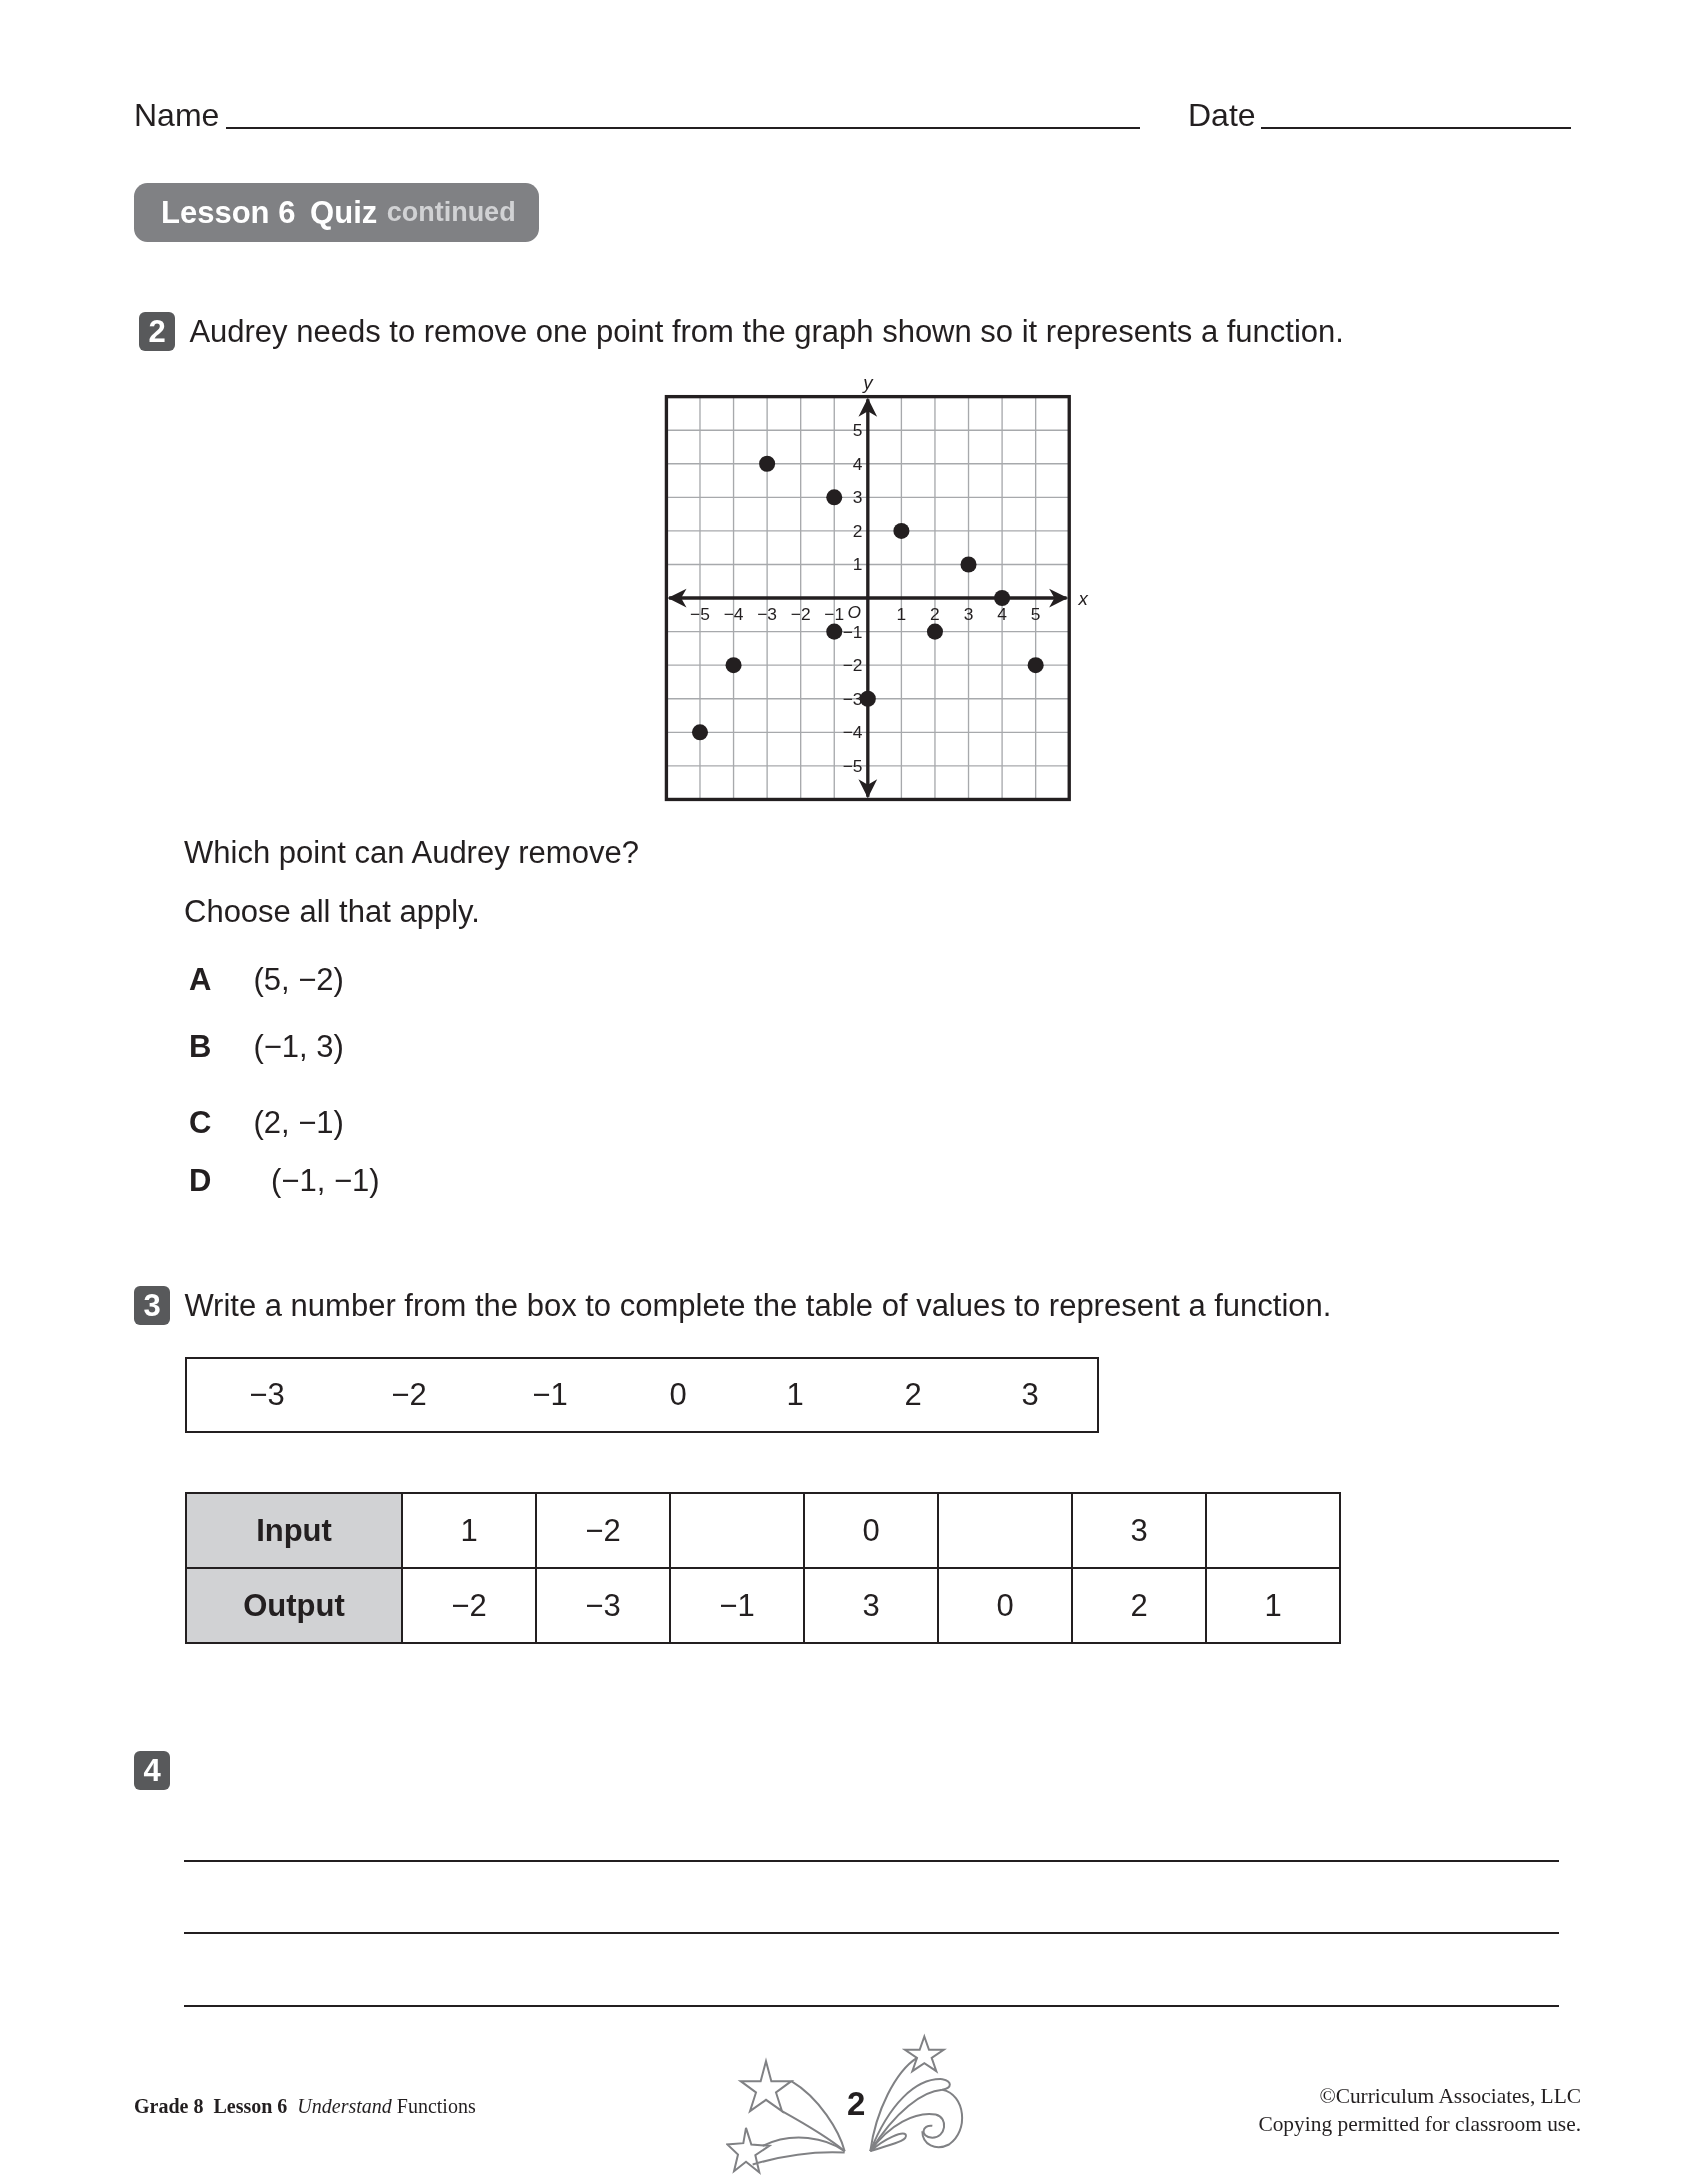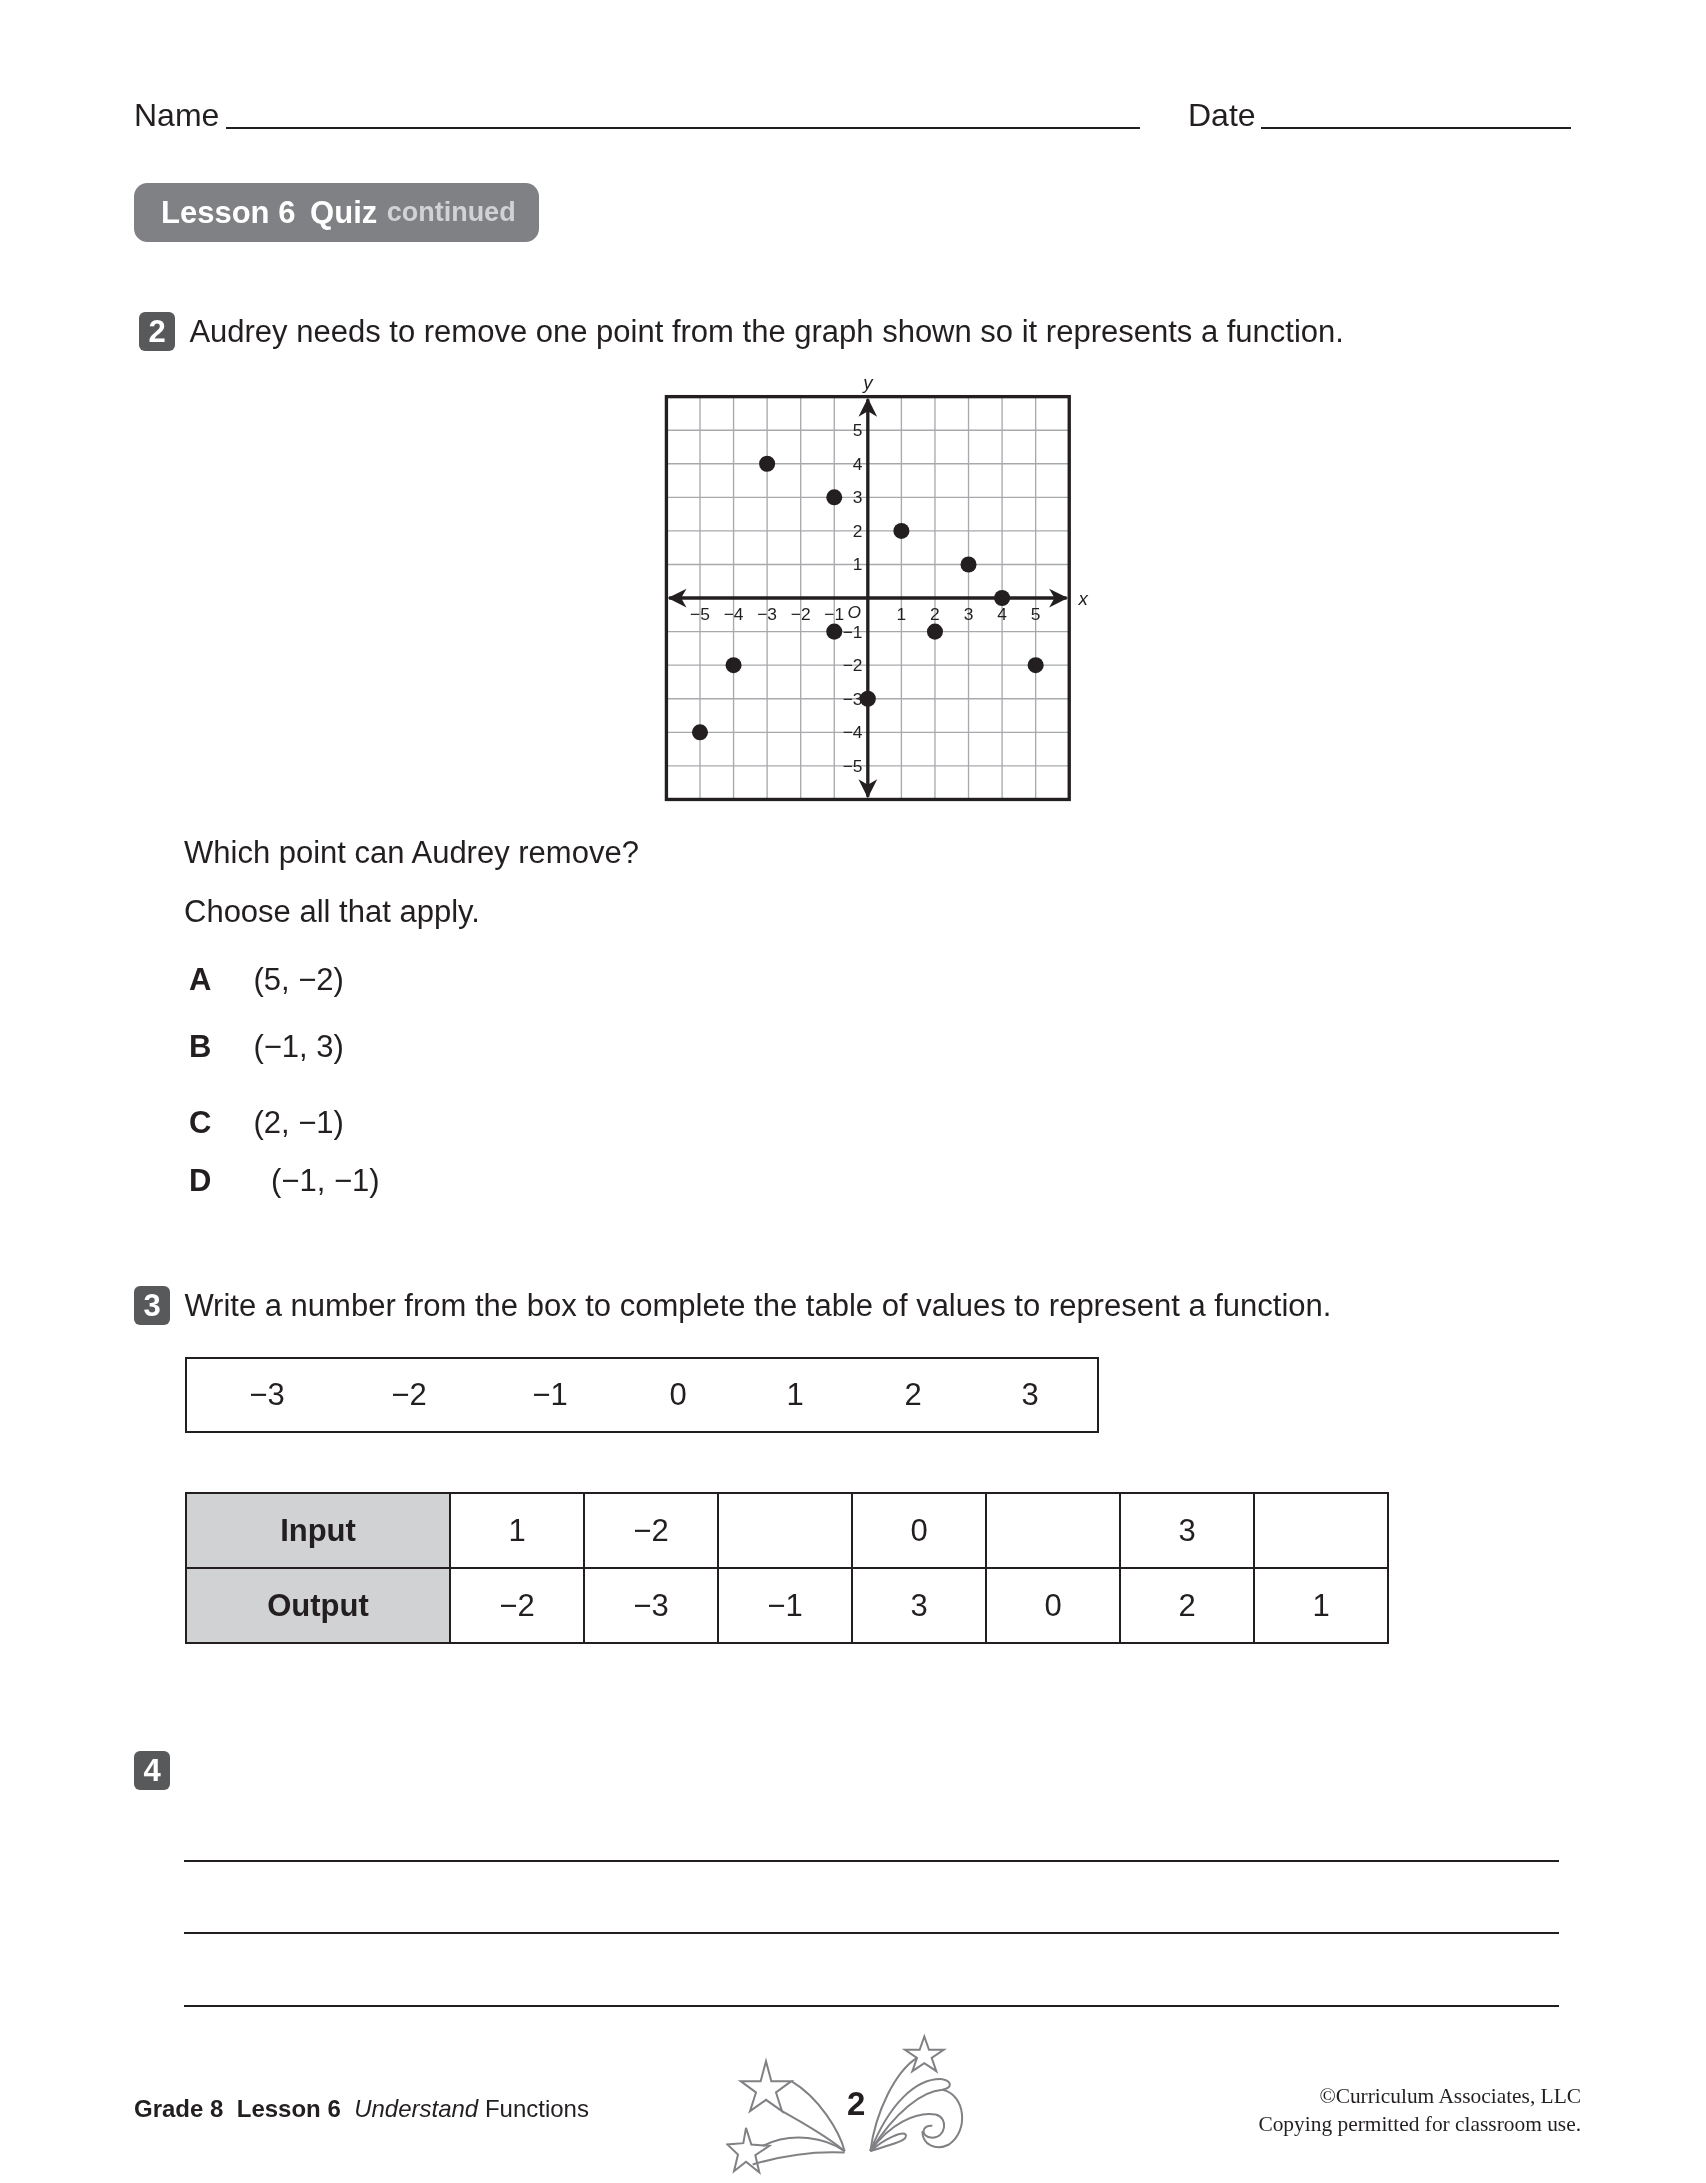--- a/index.html
+++ b/index.html
@@ -31,28 +31,28 @@
 
   
   .numbox { left:185px; top:1357px; width:914px; height:76px; border:2.7px solid #231f20;
             box-sizing:border-box; }
   .numbox span { position:absolute; top:50%; transform:translate(-50%,-50%); font-size:31px; }
 
   
   table.io { position:absolute; left:185px; top:1492px; border-collapse:collapse; }
   table.io td { border:2.7px solid #231f20; height:75px; text-align:center; font-size:31px;
                 padding:0; box-sizing:border-box; }
-  table.io td.rowhead { width:264px; background:#d1d2d4; font-weight:bold; }
+  table.io td.rowhead { width:216px; background:#d1d2d4; font-weight:bold; }
   table.io td.cell { width:134px; }
 
   
   .ansline { left:184px; width:1375px; height:0; border-bottom:2.7px solid #231f20; }
 
   
-  .foot-left { left:134px; top:2095px; font-size:24px; white-space:nowrap; }
+  .foot-left { left:134px; top:2095px; font-size:20px; white-space:nowrap;font-family:Liberation Serif, serif; }
   .foot-left b { font-weight:bold; }
   .foot-right { right:126px; top:2082px; text-align:right; font-family:"Liberation Serif", serif; font-size:21.4px; line-height:28px; }
   .page-num { left:847px; top:2085px; font-size:33px; font-weight:bold; }
 </style>
 </head>
 <body>
 
 <div class="abs hdr-label" style="left:134px; top:99px;">Name</div>
 <div class="abs hdr-line" style="left:226px; top:127px; width:914px;"></div>
 <div class="abs hdr-label" style="left:1188px; top:99px;">Date</div>

